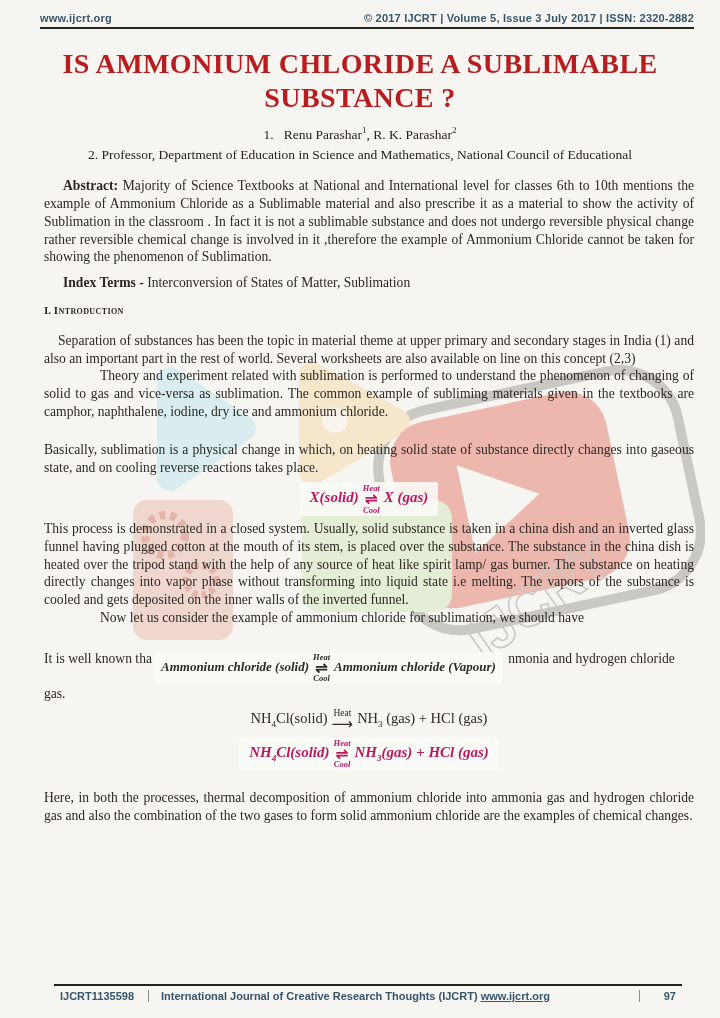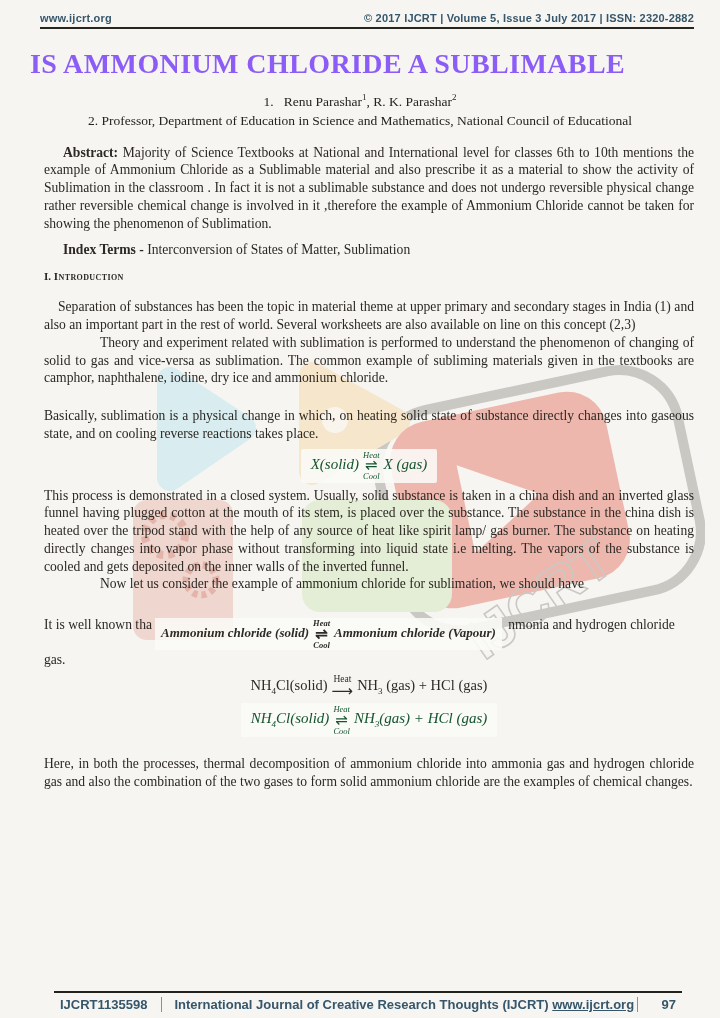--- a/index.html
+++ b/index.html
@@ -14,22 +14,22 @@
   .page-header{
     display:flex;justify-content:space-between;align-items:flex-end;
     margin:0 26px 0 40px;padding:12px 0 3px;
     border-bottom:2px solid #26261f;
     font-family:"Liberation Sans", sans-serif;font-weight:bold;font-size:11px;
     color:#35566b;
   }
   .page-header .hl{letter-spacing:.2px;}
   
   .title{
-    text-align:left;margin:18px 30px 0;
-    font-weight:bold;font-size:28px;line-height:1.2;color:#8b5cf6;letter-spacing:.4px;
+    text-align:center;margin:18px 30px 0;
+    font-weight:bold;font-size:28px;line-height:1.2;color:#b91c1c;letter-spacing:.4px;
   }
   .authors{
     text-align:center;margin:10px 40px 0;
     font-size:13.5px;line-height:1.5;color:#26231f;
   }
   .authors sup{font-size:9px;}
   
   .para{
     margin:0 26px 0 44px;text-align:justify;
     font-size:13.6px;line-height:17.8px;
@@ -48,41 +48,41 @@
   .sc-head{font-weight:bold;font-size:11px;}
   .sc-head .sc{font-variant:small-caps;letter-spacing:.4px;}
   
   .eq-block{
     text-align:center;margin:6px 26px 0 44px;
   }
   .eq-pad{
     display:inline-block;background:rgba(251,250,247,.88);
     padding:2px 10px;border-radius:2px;
   }
-  .eq-italic{font-style:italic;font-size:15px;font-weight:400;color:#14532d;}
+  .eq-italic{font-style:italic;font-size:15px;font-weight:700;color:#be185d;}
   .eq-roman{font-size:14.5px;color:#2e2a25;}
   .stack{
     display:inline-flex;flex-direction:column;align-items:center;
     vertical-align:middle;margin:0 4px;line-height:1;
   }
   .stack .sm{font-size:8.5px;font-style:italic;line-height:1;}
   .stack .sm-roman{font-size:9.5px;font-style:normal;line-height:1;}
   .stack .ar{font-size:15px;line-height:.85;font-style:normal;}
   sub{font-size:9px;}
   .eq-inline{
     display:inline-block;background:rgba(251,250,247,.88);
     font-style:italic;font-weight:600;font-size:13px;
     padding:1px 6px;margin:0 3px;vertical-align:-8px;color:#2e2a25;
   }
   
   .page-footer{
-    position:absolute;left:54px;right:38px;bottom:6px;z-index:2;
+    position:absolute;left:54px;right:38px;bottom:16px;z-index:2;
     border-top:2px solid #23231e;padding-top:4px;
     display:flex;align-items:flex-end;
-    font-family:"Liberation Sans", sans-serif;font-weight:bold;font-size:13px;
+    font-family:"Liberation Sans", sans-serif;font-weight:bold;font-size:11px;
     color:#35566b;background:rgba(246,245,242,.6);
   }
   .page-footer .cell-code{padding:0 14px 0 6px;}
   .page-footer .vdiv{border-left:1px solid #8f8f8d;align-self:stretch;margin:0 12px 0 0;}
   .page-footer .cell-journal{flex:1;}
   .page-footer .cell-page{padding:0 6px 0 12px;}
   .ulink{text-decoration:underline;color:#35566b;}
   
   .watermark{
     position:absolute;left:125px;top:340px;width:580px;height:335px;
@@ -137,20 +137,21 @@
 
 <div class="content">
 
   <div class="page-header">
     <span class="hl">www.ijcrt.org</span>
     <span class="hl">© 2017 IJCRT | Volume 5, Issue 3 July 2017 | ISSN: 2320-2882</span>
   </div>
 
   <div class="title">
     <div>IS AMMONIUM CHLORIDE A SUBLIMABLE</div>
+    <div>SUBSTANCE ?</div>
   </div>
 
   <div class="authors">
     <div><span>1.</span>&nbsp;&nbsp;&nbsp;<span>Renu Parashar</span><sup>1</sup><span>, </span><span>R. K. Parashar</span><sup>2</sup></div>
     <div>2. Professor, Department of Education in Science and Mathematics, National Council of Educational</div>
   </div>
 
   <div class="para mt-abstract">
     <b class="lead">Abstract:</b><span>  Majority of Science Textbooks at National and International level for classes 6th to 10th mentions the example of Ammonium Chloride as a Sublimable material and also prescribe it as a material to show the activity of Sublimation in the classroom . In fact it is not a  sublimable substance  and does not undergo reversible physical change rather reversible chemical change  is involved in it ,therefore the example of Ammonium Chloride cannot be taken for showing the phenomenon of Sublimation.</span>
   </div>

